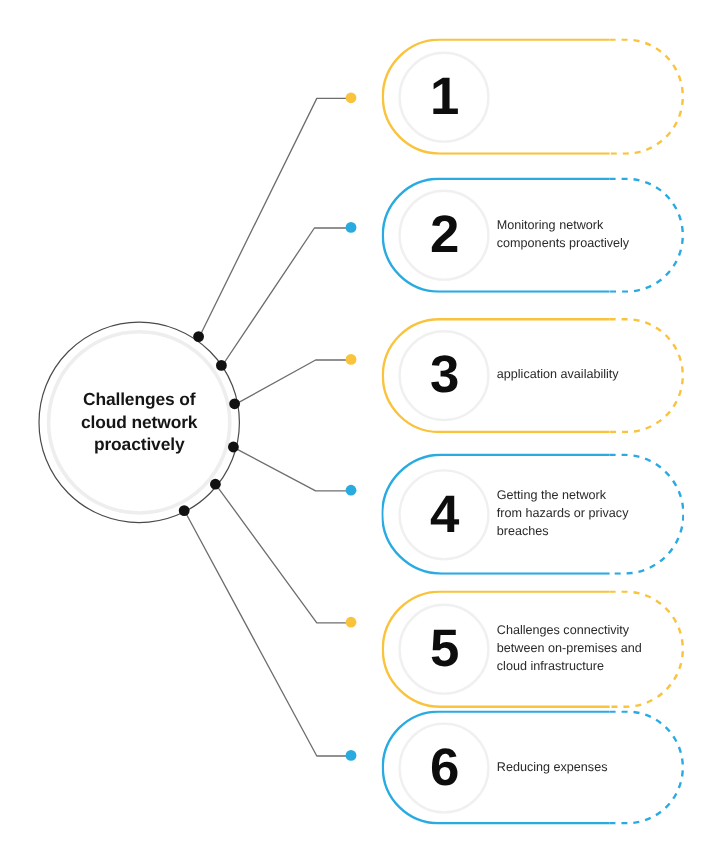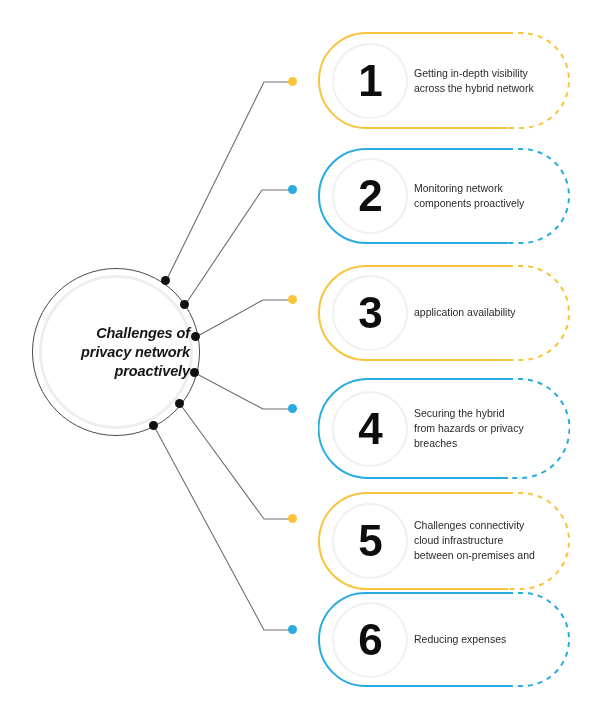--- a/index.html
+++ b/index.html
@@ -57,27 +57,26 @@
     border-radius: 50%;
     box-sizing: border-box;
     background: #ffffff;
   }
   .hub-label {
     position: absolute;
     left: 10px;
     top: 50%;
     transform: translateY(-50%);
     width: 148px;
-    text-align: right;
+    text-align: center;
     font-size: 14.5px;
     font-weight: bold;
     line-height: 1.32;
     color: #151515;
     letter-spacing: -0.1px;
-    font-style: italic;
   }
 
   
   .card {
     position: absolute;
     left: 318px;
     width: 252px;
     box-sizing: border-box;
     background: transparent;
   }
@@ -156,21 +155,21 @@
       <path d="M180,404 L264,519 L290,519"></path>
       <path d="M154,426 L264,630 L290,630"></path>
     </g>
   </svg>
 
   <div class="hub">
     <div class="hub-outer"></div>
     <div class="hub-inner"></div>
     <div class="hub-label">
       <div>Challenges of</div>
-      <div>privacy network</div>
+      <div>cloud network</div>
       <div>proactively</div>
     </div>
   </div>
 
   <div class="dot-b" style="left: 161px; top: 276px; background: rgb(17, 17, 17);"></div>
   <div class="dot-b" style="left: 180px; top: 300px; background: rgb(17, 17, 17);"></div>
   <div class="dot-b" style="left: 191px; top: 332px; background: rgb(17, 17, 17);"></div>
   <div class="dot-b" style="left: 190px; top: 368px; background: rgb(17, 17, 17);"></div>
   <div class="dot-b" style="left: 175px; top: 399px; background: rgb(17, 17, 17);"></div>
   <div class="dot-b" style="left: 149px; top: 421px; background: rgb(17, 17, 17);"></div>
@@ -182,24 +181,20 @@
   <div class="dot-c" style="left: 288px; top: 514px; background: rgb(249, 195, 60);"></div>
   <div class="dot-c" style="left: 288px; top: 625px; background: rgb(41, 171, 226);"></div>
 
   <div class="card" style="top:32px;height:97px;">
     <svg class="card-border" viewBox="0 0 252 97" preserveAspectRatio="none">
       <path class="cb-solid" fill="none" stroke-width="2" d="M190,1 L48.5,1 A47.5,47.5 0 0 0 48.5,96 L190,96" stroke="#F9C33C"></path>
       <path class="cb-dash" fill="none" stroke-width="2" stroke-dasharray="5 5" d="M190,1 L203.5,1 A47.5,47.5 0 0 1 203.5,96 L190,96" stroke="#F9C33C"></path>
     </svg>
     <div class="card-circle"></div>
     <div class="card-num">1</div>
-    <div class="card-text">
-      <div>Getting in-depth visibility</div>
-      <div>across the hybrid network</div>
-    </div>
   </div>
 
   <div class="card" style="top:148px;height:96px;">
     <svg class="card-border" viewBox="0 0 252 96" preserveAspectRatio="none">
       <path class="cb-solid" fill="none" stroke-width="2" d="M190,1 L48,1 A47,47 0 0 0 48,95 L190,95" stroke="#29ABE2"></path>
       <path class="cb-dash" fill="none" stroke-width="2" stroke-dasharray="5 5" d="M190,1 L204,1 A47,47 0 0 1 204,95 L190,95" stroke="#29ABE2"></path>
     </svg>
     <div class="card-circle"></div>
     <div class="card-num">2</div>
     <div class="card-text">
@@ -221,37 +216,37 @@
   </div>
 
   <div class="card" style="top:378px;height:101px;">
     <svg class="card-border" viewBox="0 0 252 101" preserveAspectRatio="none">
       <path class="cb-solid" fill="none" stroke-width="2" d="M190,1 L50,1 A49,49 0 0 0 50,100 L190,100" stroke="#29ABE2"></path>
       <path class="cb-dash" fill="none" stroke-width="2" stroke-dasharray="5 5" d="M190,1 L202,1 A49,49 0 0 1 202,100 L190,100" stroke="#29ABE2"></path>
     </svg>
     <div class="card-circle"></div>
     <div class="card-num">4</div>
     <div class="card-text">
-      <div>Securing the hybrid</div>
+      <div>Getting the network</div>
       <div>from hazards or privacy</div>
       <div>breaches</div>
     </div>
   </div>
 
   <div class="card" style="top:492px;height:98px;">
     <svg class="card-border" viewBox="0 0 252 98" preserveAspectRatio="none">
       <path class="cb-solid" fill="none" stroke-width="2" d="M190,1 L49,1 A48,48 0 0 0 49,97 L190,97" stroke="#F9C33C"></path>
       <path class="cb-dash" fill="none" stroke-width="2" stroke-dasharray="5 5" d="M190,1 L203,1 A48,48 0 0 1 203,97 L190,97" stroke="#F9C33C"></path>
     </svg>
     <div class="card-circle"></div>
     <div class="card-num">5</div>
     <div class="card-text">
       <div>Challenges connectivity</div>
+      <div>between on-premises and</div>
       <div>cloud infrastructure</div>
-      <div>between on-premises and</div>
     </div>
   </div>
 
   <div class="card" style="top:592px;height:95px;">
     <svg class="card-border" viewBox="0 0 252 95" preserveAspectRatio="none">
       <path class="cb-solid" fill="none" stroke-width="2" d="M190,1 L47.5,1 A46.5,46.5 0 0 0 47.5,94 L190,94" stroke="#29ABE2"></path>
       <path class="cb-dash" fill="none" stroke-width="2" stroke-dasharray="5 5" d="M190,1 L204.5,1 A46.5,46.5 0 0 1 204.5,94 L190,94" stroke="#29ABE2"></path>
     </svg>
     <div class="card-circle"></div>
     <div class="card-num">6</div>

